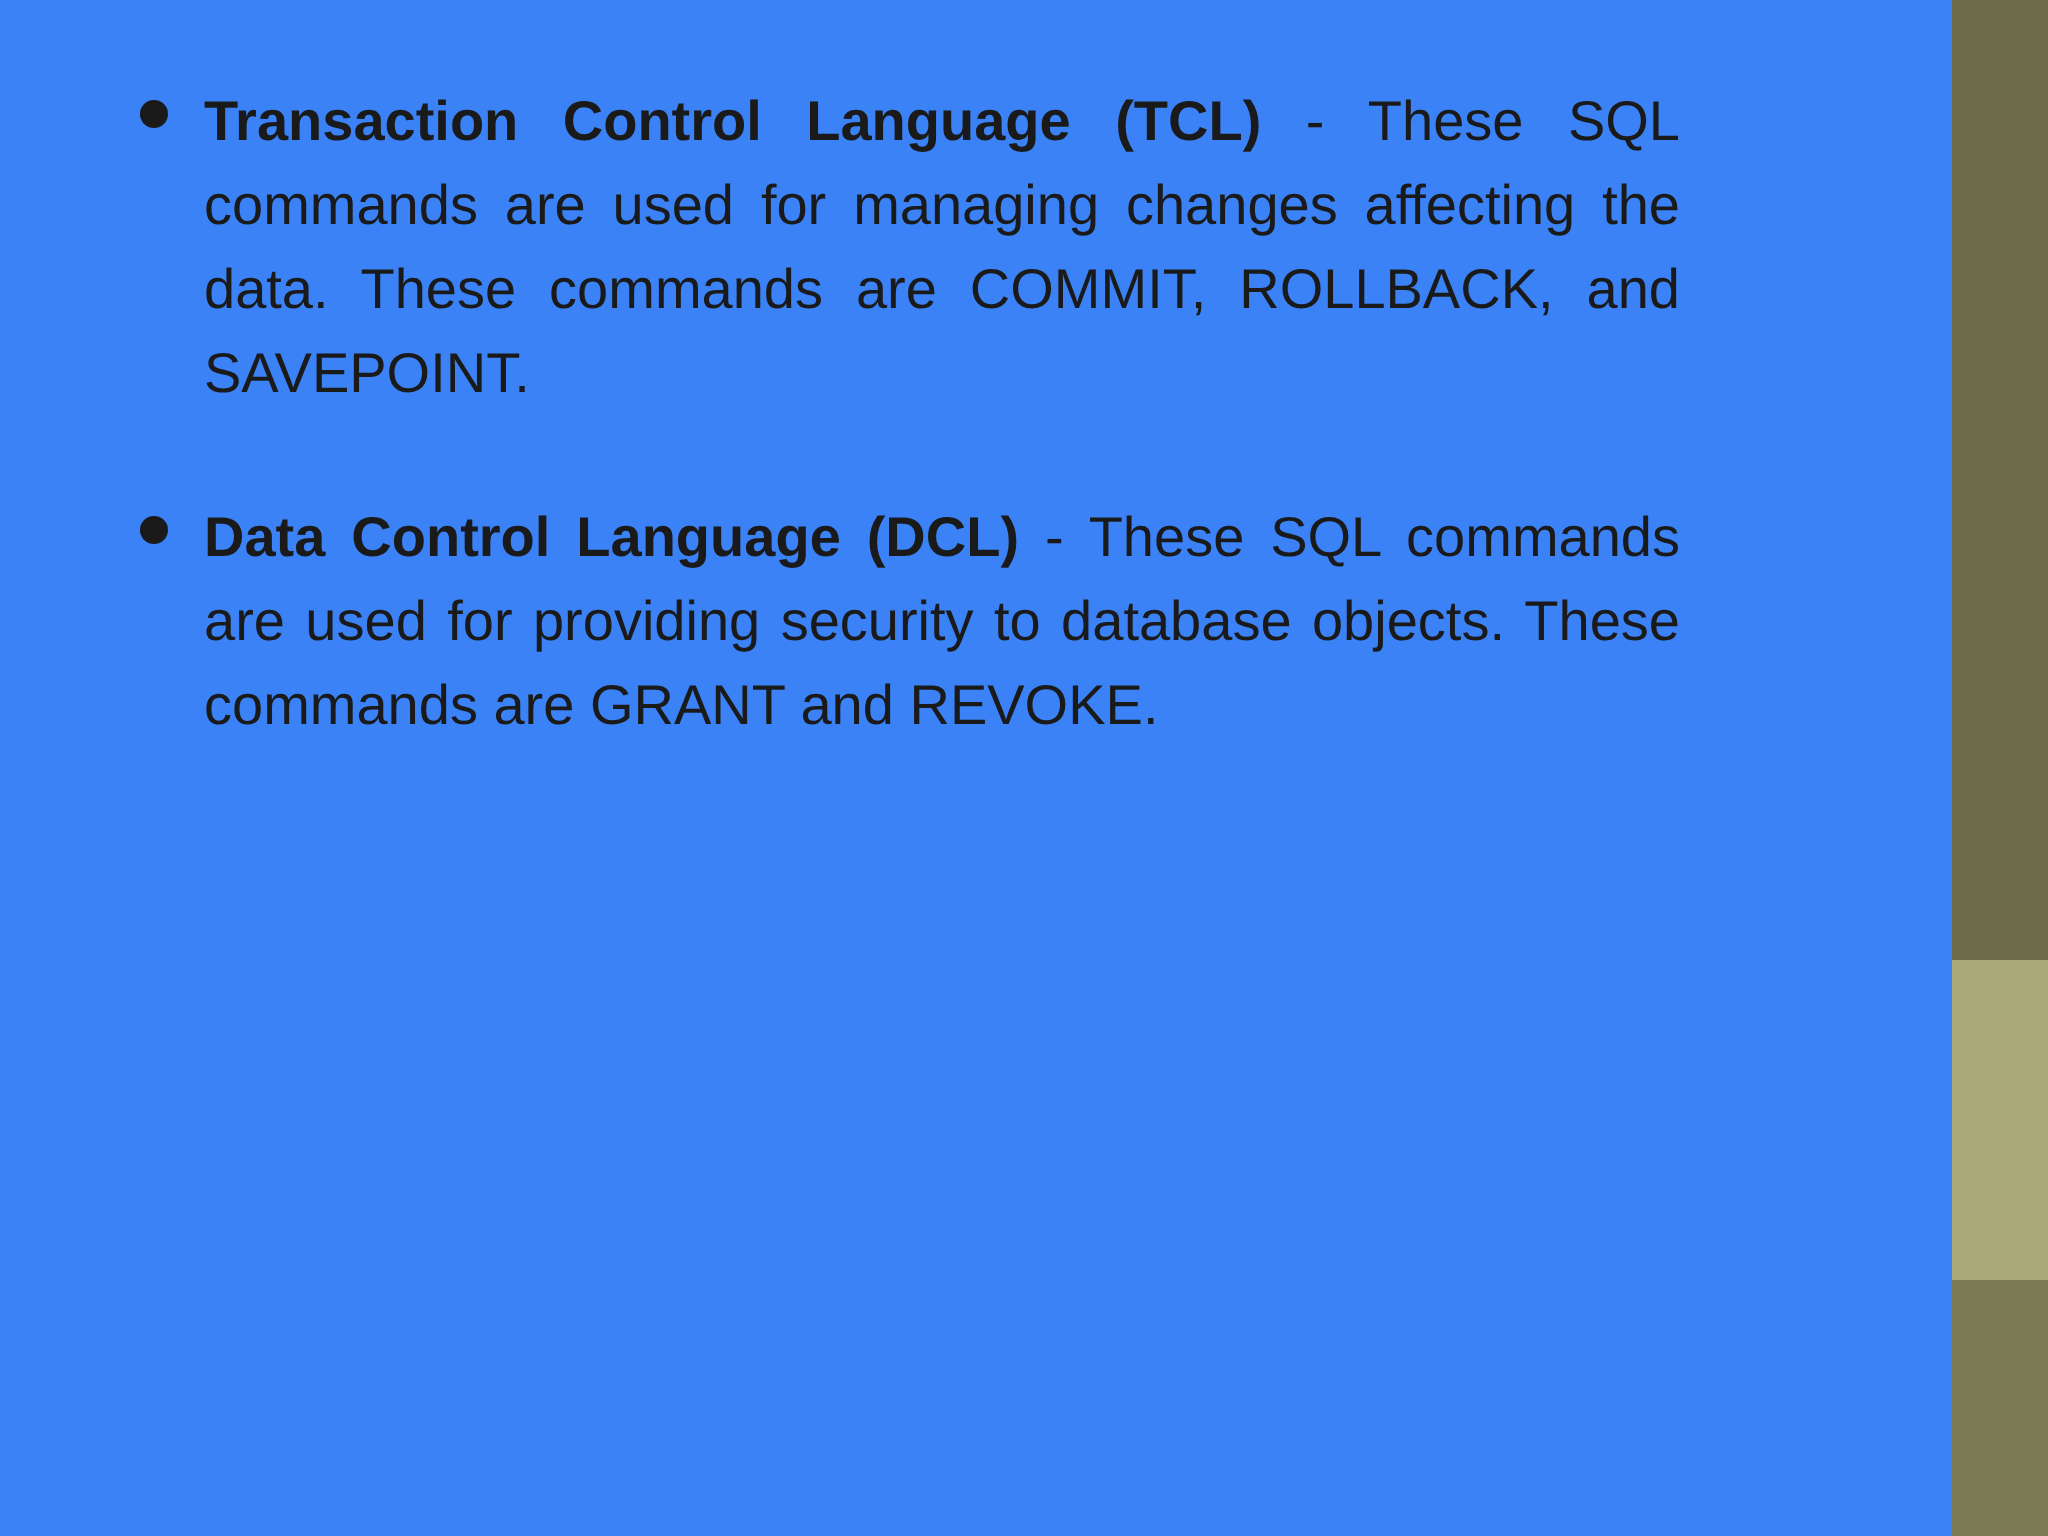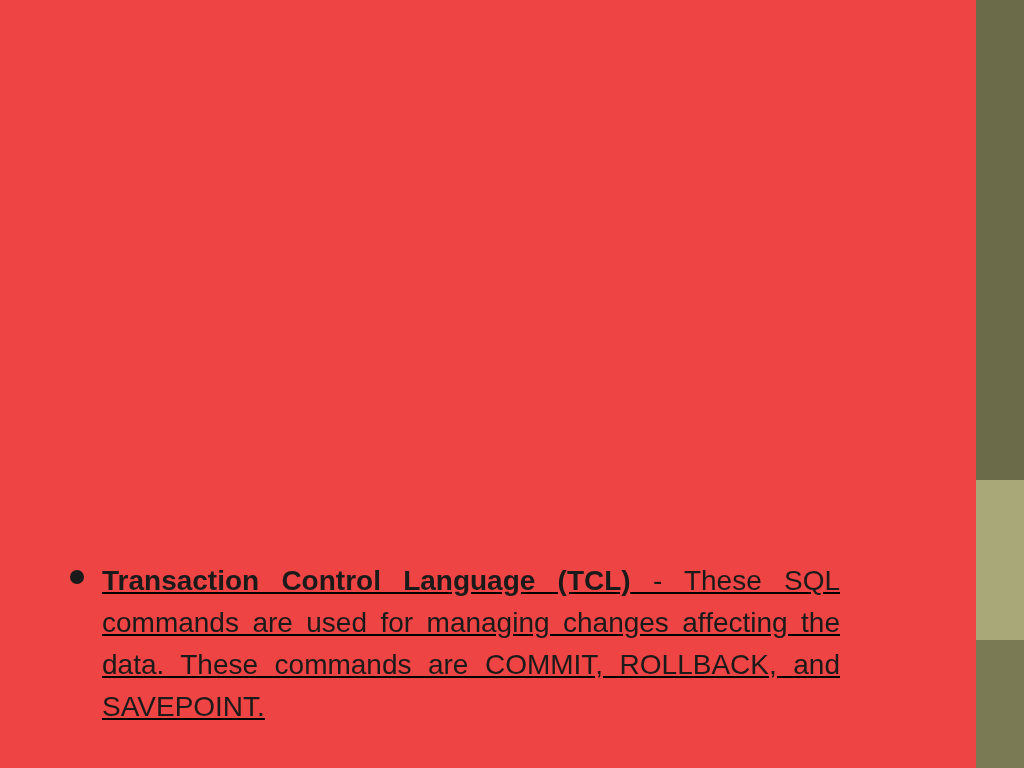--- a/index.html
+++ b/index.html
@@ -13,25 +13,24 @@
       height: 768px;
       background: #ffffff;
       font-family: 'Trebuchet MS', 'Gill Sans', Arial, sans-serif;
       overflow: hidden;
       position: relative;
     }
 
     .slide-container {
       width: 1024px;
       height: 768px;
-      background: #ef4444;
+      background: #3b82f6;
       position: relative;
       display: flex;
-      align-items: flex-end;
-      text-decoration: underline;
+      align-items: flex-start;
     }
 
     .content-area {
       width: 900px;
       padding: 40px 60px 40px 70px;
       display: flex;
       flex-direction: column;
       gap: 40px;
     }
 
@@ -94,20 +93,26 @@
 
   <div class="content-area">
 
     <div class="bullet-item">
       <div class="bullet-dot"></div>
       <div class="bullet-text">
         <strong>Transaction Control Language (TCL)</strong><span> - These SQL commands are used for managing changes affecting the data. These commands are COMMIT, ROLLBACK, and SAVEPOINT.</span>
       </div>
     </div>
 
+    <div class="bullet-item">
+      <div class="bullet-dot"></div>
+      <div class="bullet-text">
+        <strong>Data Control Language (DCL)</strong><span> - These SQL commands are used for providing security to database objects. These commands are GRANT and REVOKE.</span>
+      </div>
+    </div>
 
   </div>
 
   <div class="right-decoration">
     <div class="deco-top"></div>
     <div class="deco-middle"></div>
     <div class="deco-bottom"></div>
   </div>
 
 </div>

